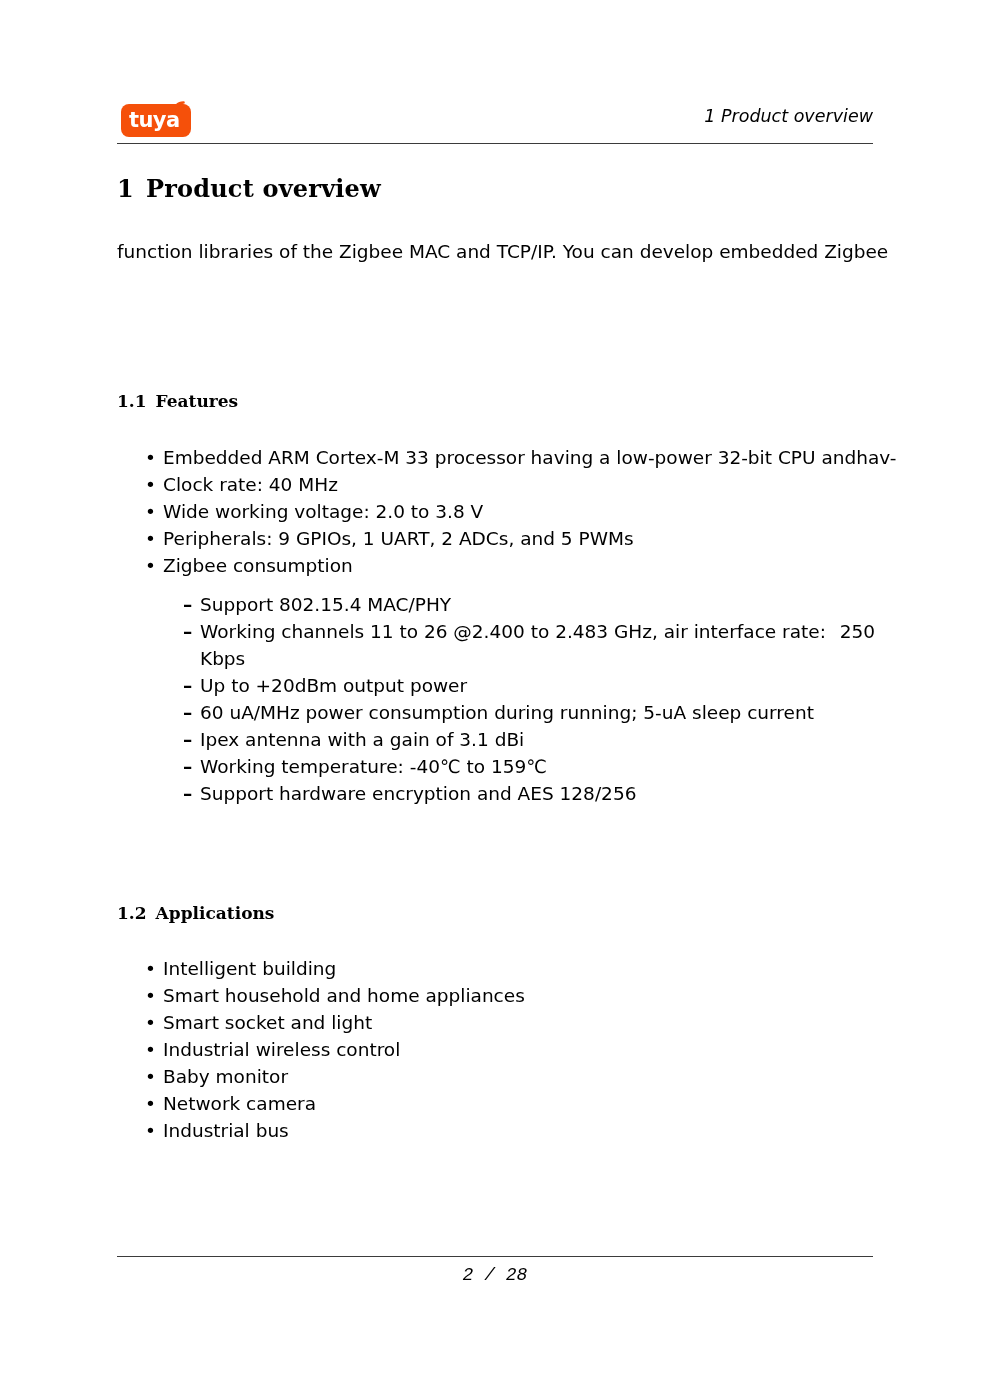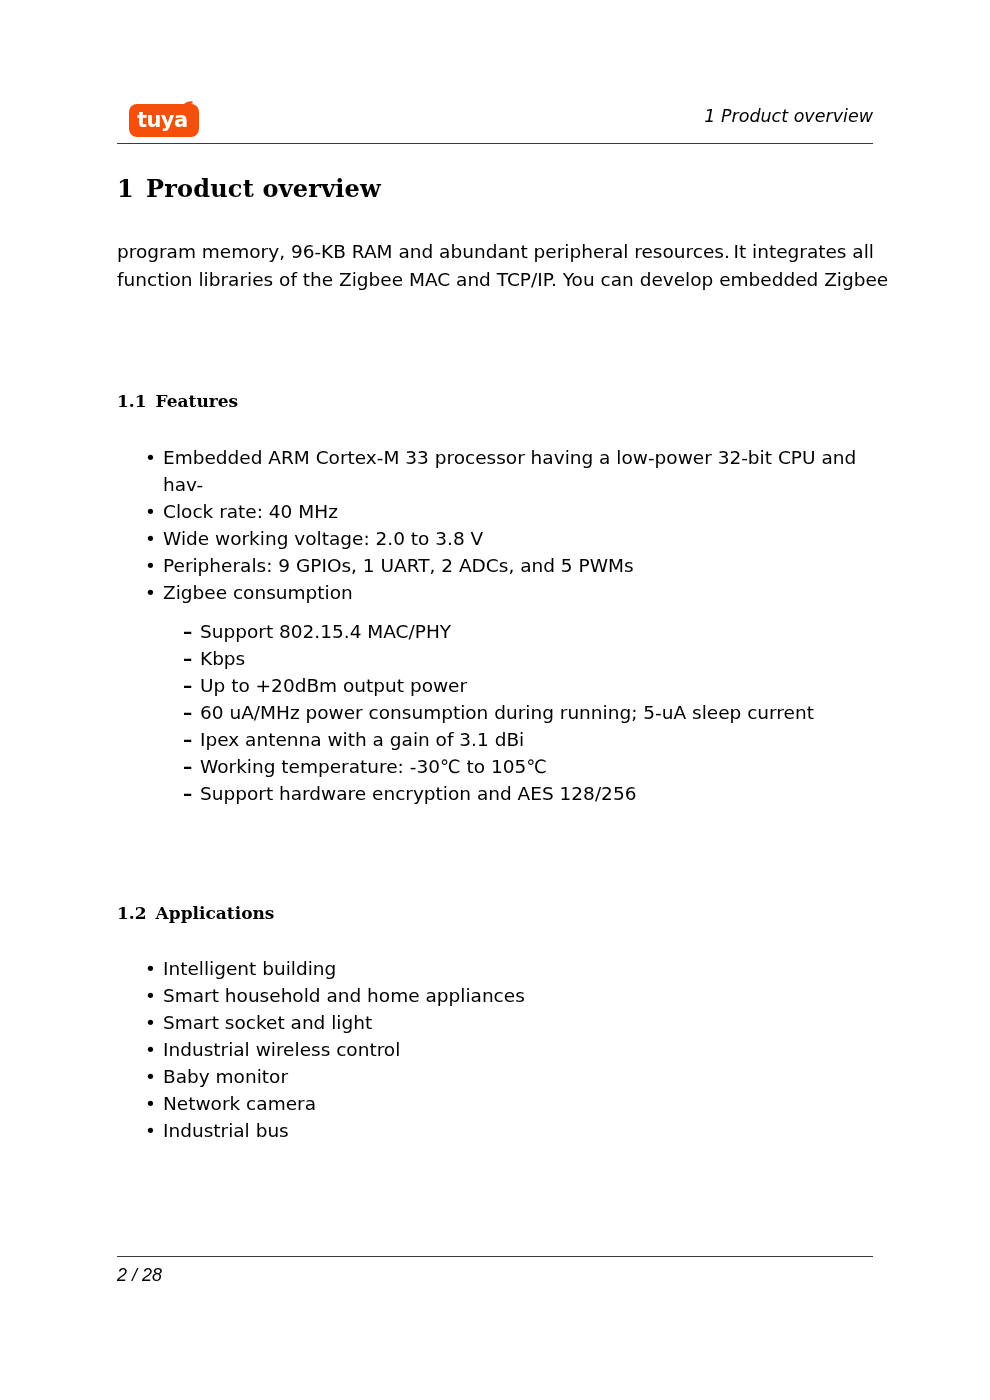--- a/index.html
+++ b/index.html
@@ -20,21 +20,21 @@
   
   .header {
     position: absolute;
     left: 117px;
     top: 96px;
     width: 756px;
     height: 48px;
   }
   .logo {
     position: absolute;
-    left: 12px;
+    left: 4px;
     top: 8px;
     width: 70px;
     height: 33px;
     background: #f5500a;
     border-radius: 8px;
   }
   .logo-text {
     position: absolute;
     left: 8px;
     top: 50%;
@@ -133,21 +133,20 @@
     top: 0px;
     font-size: 18.5px;
     line-height: 27px;
   }
   .li .txt { display: block; }
   .li .txt .ln { display: block; white-space: nowrap; }
   .li .txt .ln.just {
     display: flex;
     justify-content: space-between;
     white-space: nowrap;
-    flex-direction: column;
   }
 
   
   .sublist {
     margin-top: 12px;
     margin-bottom: 4px;
     padding-left: 38px;
   }
   .sublist .li { padding-left: 17px; }
   .sublist .li .marker { font-weight: 700; }
@@ -159,22 +158,22 @@
     top: 1256px;
     width: 756px;
     height: 1px;
     background: #3b3b3b;
   }
   .footer-text {
     position: absolute;
     left: 117px;
     top: 1265px;
     width: 756px;
-    text-align: left;
-    font-family: Liberation Sans, sans-serif;
+    text-align: center;
+    font-family: Liberation Mono, monospace;
     font-style: italic;
     font-size: 18px;
   }
 </style>
 </head>
 <body>
 
 <div class="page">
 
   <div class="header">
@@ -188,24 +187,20 @@
     <div class="header-title">1  Product overview</div>
   </div>
   <div class="header-rule"></div>
 
   <div class="h1">
     <span class="num">1</span><span>Product overview</span>
   </div>
 
   <div class="intro">
     <span class="ln just">
-      <span>program memory, 96-KB RAM and abundant peripheral resources.</span>
-        <span>It integrates all</span>
-    </span>
-    <span class="ln just">
       <span>function libraries of the Zigbee MAC and TCP/IP. You can develop embedded Zigbee</span>
     </span>
   </div>
 
   <div class="h2 features">
     <span class="num">1.1</span><span>Features</span>
   </div>
 
   <div class="list features-list">
 
@@ -252,20 +247,24 @@
       <div class="li">
         <span class="marker">–</span>
         <span class="txt">
           <span class="ln">Support 802.15.4 MAC/PHY</span>
         </span>
       </div>
 
       <div class="li">
         <span class="marker">–</span>
         <span class="txt">
+          <span class="ln just">
+            <span>Working channels 11 to 26 @2.400 to 2.483 GHz, air interface rate:</span>
+              <span>250</span>
+          </span>
           <span class="ln">Kbps</span>
         </span>
       </div>
 
       <div class="li">
         <span class="marker">–</span>
         <span class="txt">
           <span class="ln">Up to +20dBm output power</span>
         </span>
       </div>
@@ -280,21 +279,21 @@
       <div class="li">
         <span class="marker">–</span>
         <span class="txt">
           <span class="ln">Ipex antenna with a gain of 3.1 dBi</span>
         </span>
       </div>
 
       <div class="li">
         <span class="marker">–</span>
         <span class="txt">
-          <span class="ln">Working temperature: -30℃ to 105℃</span>
+          <span class="ln">Working temperature: -40℃ to 159℃</span>
         </span>
       </div>
 
       <div class="li">
         <span class="marker">–</span>
         <span class="txt">
           <span class="ln">Support hardware encryption and AES 128/256</span>
         </span>
       </div>
 

